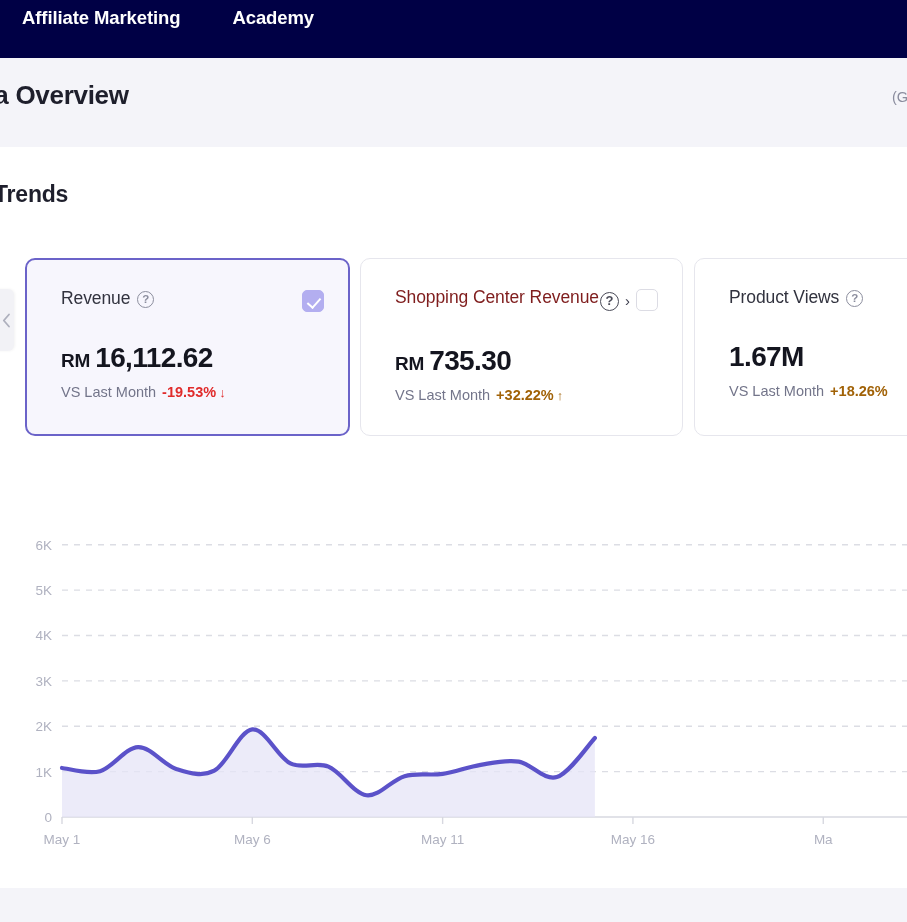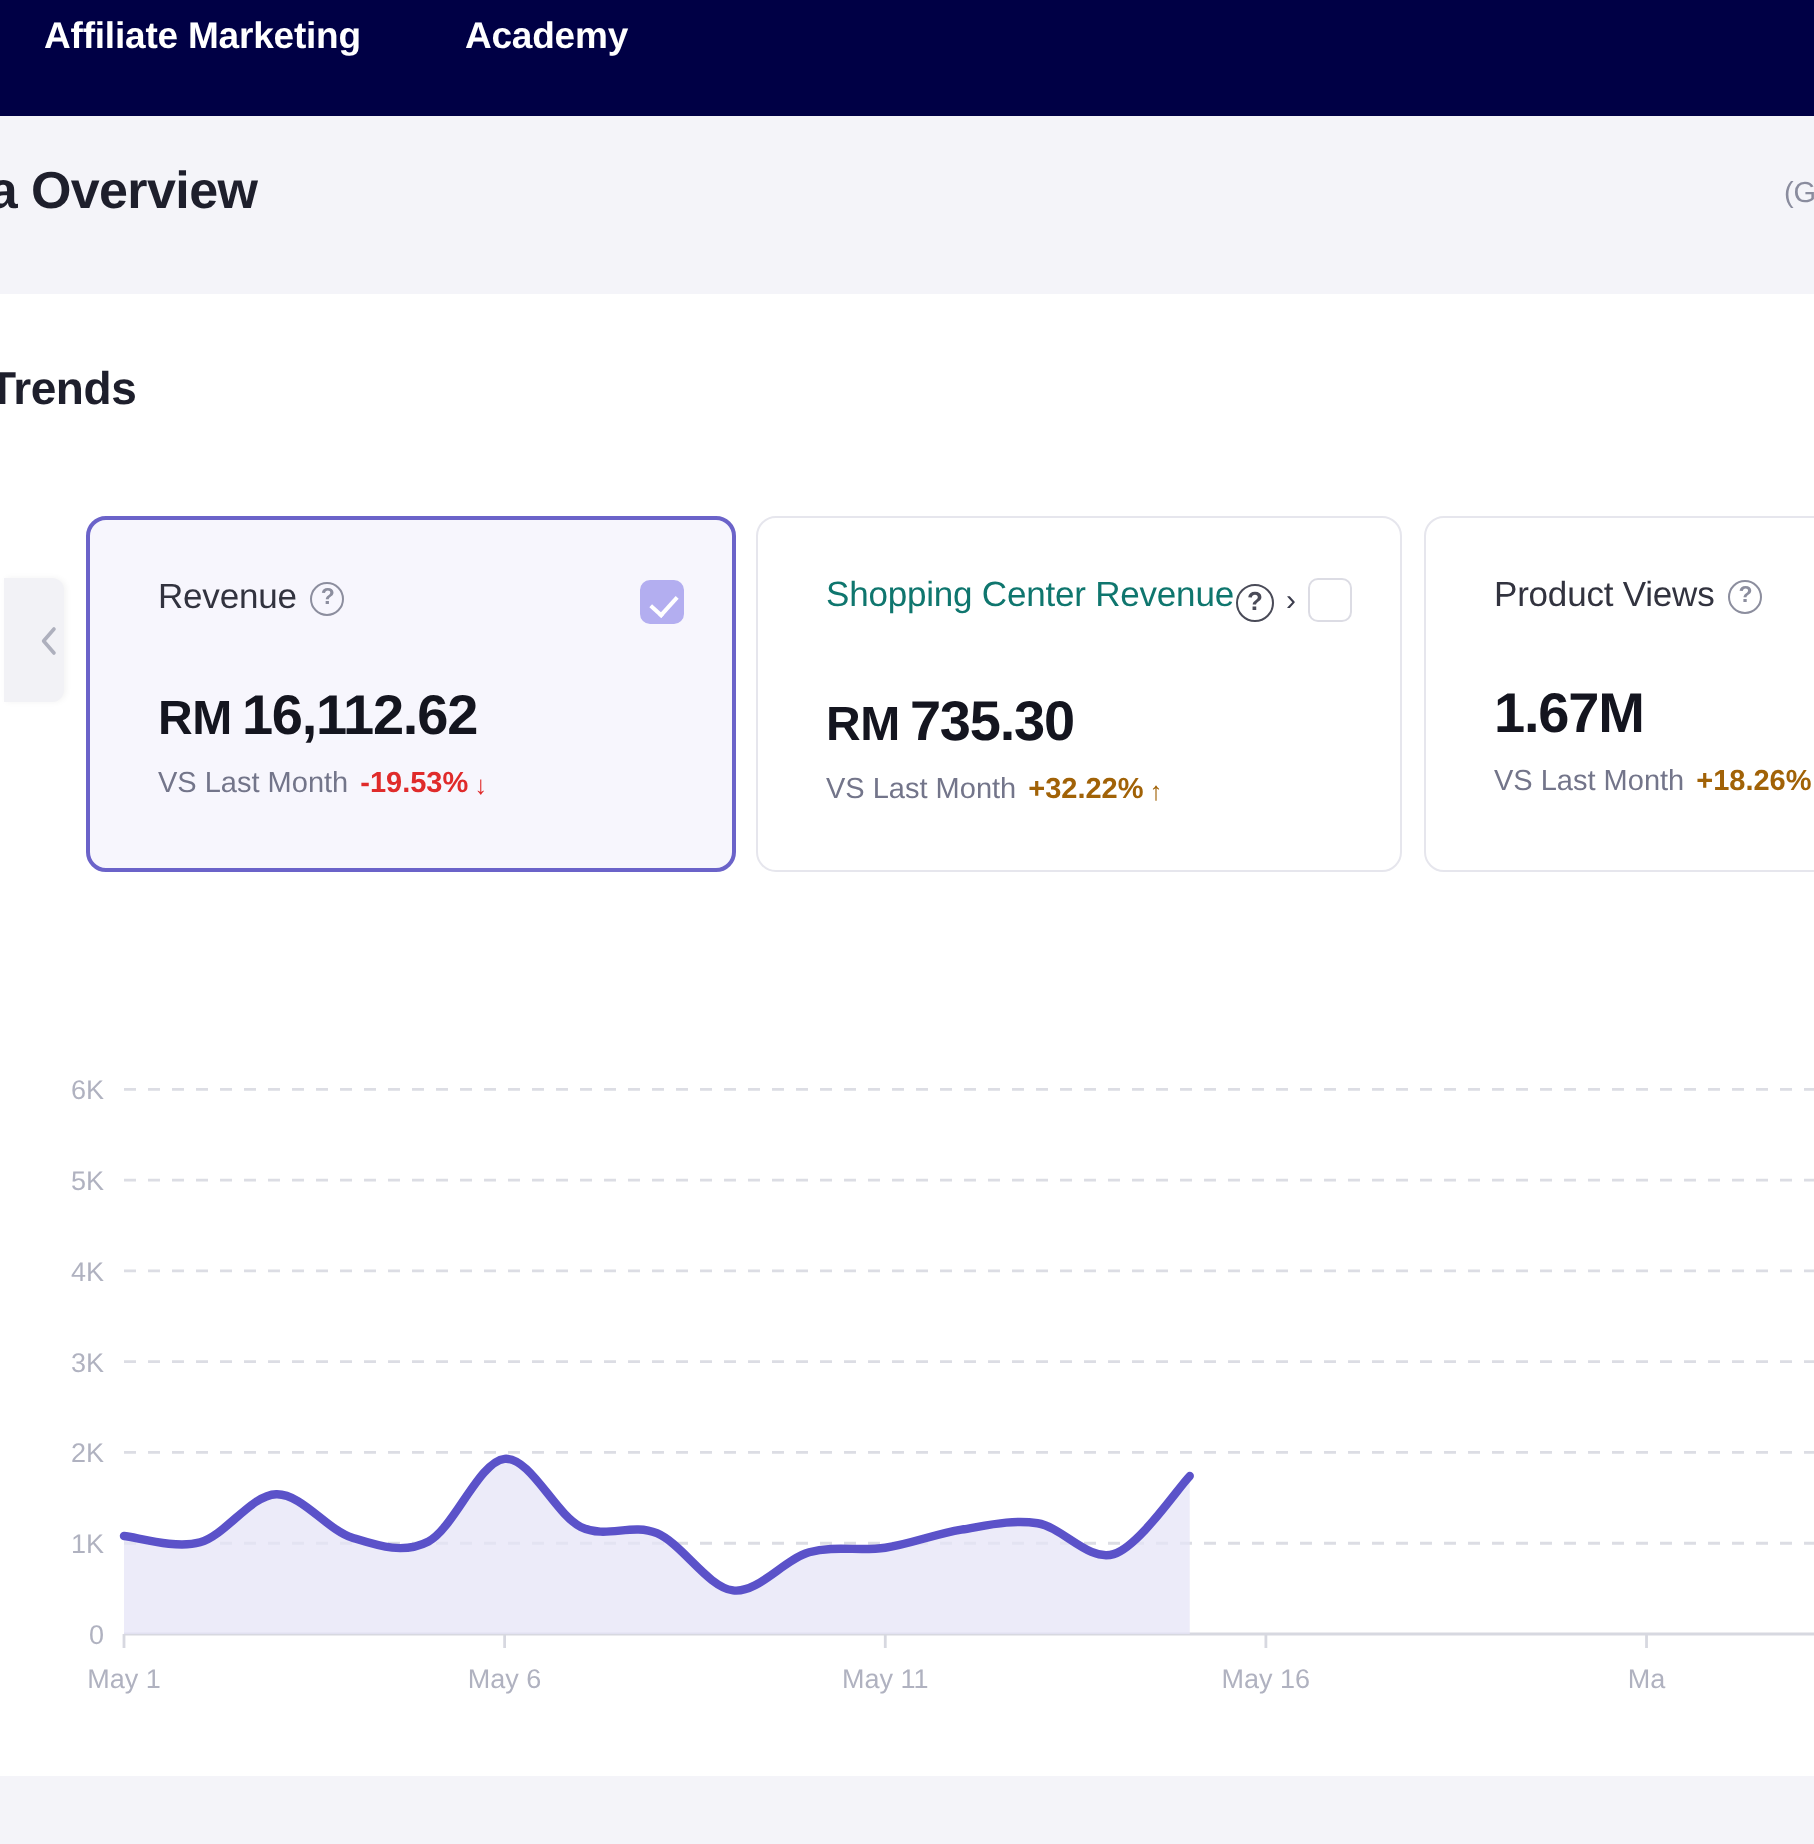--- a/index.html
+++ b/index.html
@@ -79,21 +79,21 @@
     font-size: 23px;
     font-weight: 700;
     color: #1e1f2c;
     letter-spacing: -0.2px;
     white-space: nowrap;
   }
 
   
   .cards-wrap {
     position: absolute;
-    left: 18px; top: 111px;
+    left: 0; top: 111px;
     width: 797px; height: 180px;
   }
   .scroll-arrow {
     position: absolute;
     left: -16px; top: 31px;
     width: 30px; height: 62px;
     background: #f2f2f6;
     border-radius: 0 6px 6px 0;
     display: flex;
     align-items: center;
@@ -129,21 +129,21 @@
     height: 52px;
   }
   .card-label-row {
     display: flex;
     align-items: flex-start;
     gap: 7px;
     max-width: 215px;
   }
   .card-label {
     font-size: 17.5px;
-    color: #0f766e;
+    color: #7f1d1d;
     line-height: 1.18;
     letter-spacing: -0.1px;
   }
   .card-1 .card-label, .card-3 .card-label { color: #32333f; }
 
   .qmark {
     flex: 0 0 auto;
     width: 17px; height: 17px;
     border: 1.4px solid #8c8e9e;
     border-radius: 50%;
@@ -190,21 +190,21 @@
     margin-top: 2px;
     font-size: 28px;
     font-weight: 700;
     color: #14151f;
     letter-spacing: -0.6px;
     white-space: nowrap;
     display: flex;
     align-items: baseline;
   }
   .cur {
-    font-size: 24px;
+    font-size: 19px;
     font-weight: 700;
     letter-spacing: -0.2px;
     margin-right: 5px;
     text-align: right;
   }
   .card-2 .card-value { margin-top: 6px; }
 
   .card-compare {
     margin-top: 10px;
     font-size: 14.5px;

